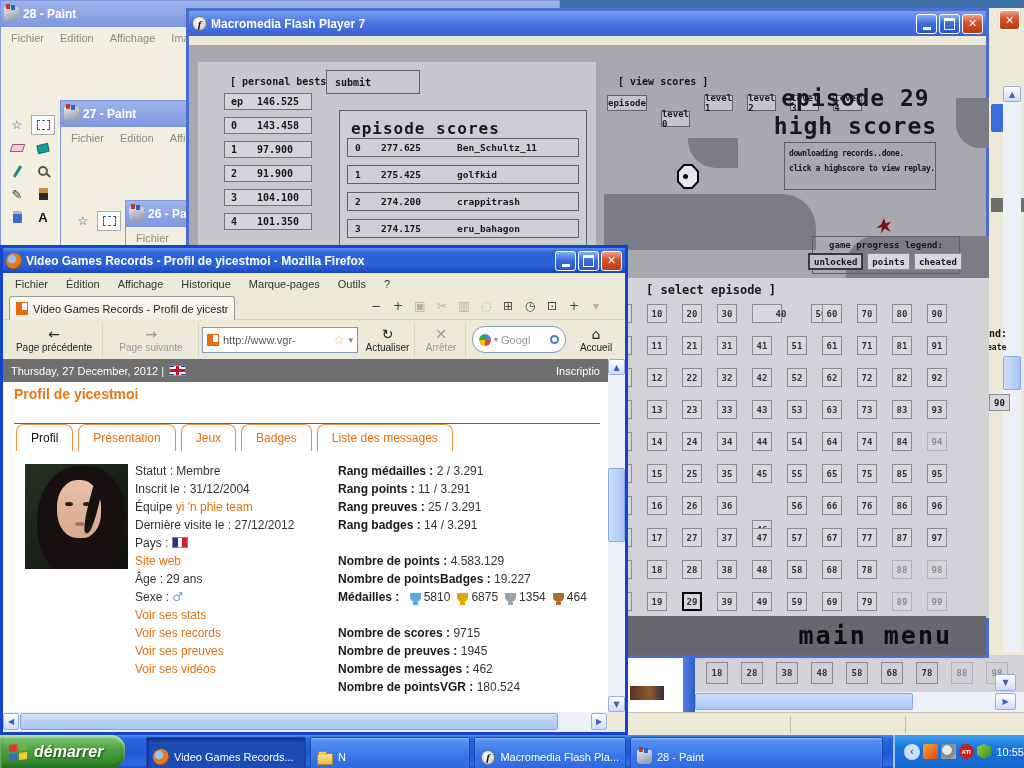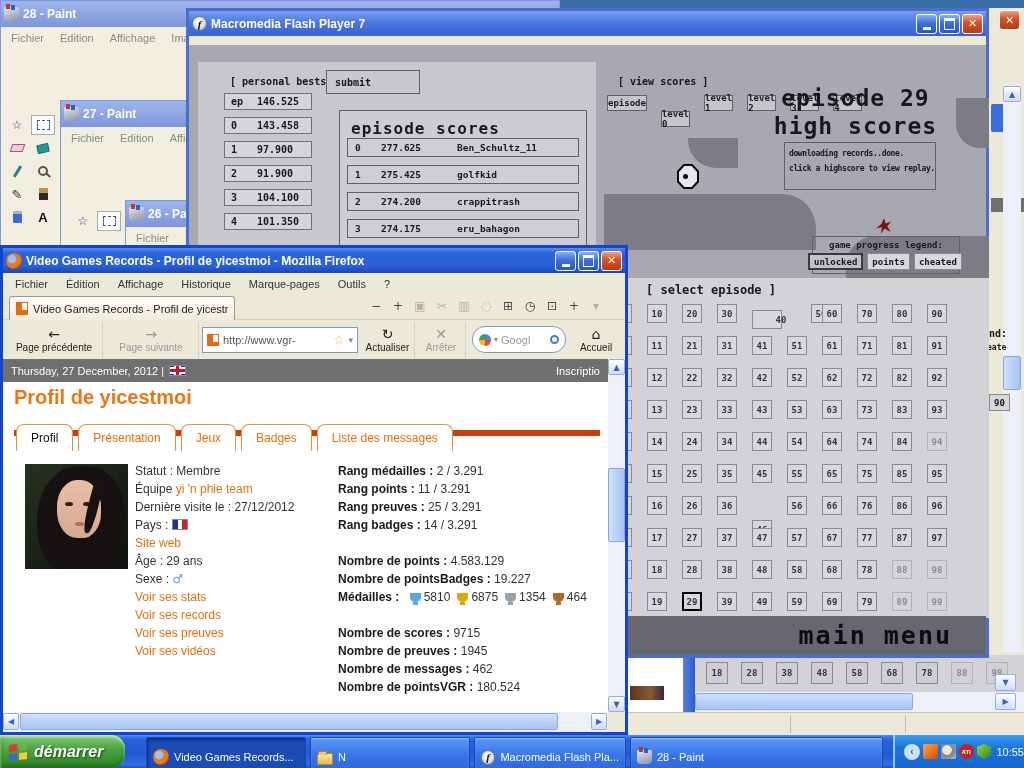--- a/index.html
+++ b/index.html
@@ -319,21 +319,21 @@
       <span class="lbtn lsel">unlocked</span>
       <span class="lbtn">points</span>
       <span class="lbtn">cheated</span>
     </div>
 
   <div id="grid" class="abs" style="left:604px;top:278px;width:385px;height:340px;background:#d3d3d7">
     <div class="abs mono" style="left:42px;top:5px;font-size:12px">[ select episode ]</div>
   <div class="gcell" style="left: 43px; top: 26px;">10</div>
       <div class="gcell" style="left: 78px; top: 26px;">20</div>
       <div class="gcell" style="left: 113px; top: 26px;">30</div>
-      <div class="gcell" style="left: 148px; top: 32px; padding-left: 28px;">40</div>
+      <div class="gcell" style="left: 148px; top: 26px; padding-left: 28px;">40</div>
       <div class="gcell" style="left: 183px; top: 26px; margin-left: 24px;">50</div>
       <div class="gcell" style="left: 218px; top: 26px;">60</div>
       <div class="gcell" style="left: 253px; top: 26px;">70</div>
       <div class="gcell" style="left: 288px; top: 26px;">80</div>
       <div class="gcell" style="left: 323px; top: 26px;">90</div>
       <div class="gcell" style="left: 43px; top: 58px;">11</div>
       <div class="gcell" style="left: 78px; top: 58px;">21</div>
       <div class="gcell" style="left: 113px; top: 58px;">31</div>
       <div class="gcell" style="left: 148px; top: 58px;">41</div>
       <div class="gcell" style="left: 183px; top: 58px;">51</div>
@@ -503,39 +503,40 @@
       </div>
     </div>
   </div>
 
   <div class="abs" style="left:3px;top:359px;width:605px;height:23px;background:#6f6f6f;display:flex;align-items:center;padding:0 8px;color:#fff;font-size:11px;gap:5px;overflow:hidden">
     <span>Thursday, 27 December, 2012 |</span>
     <span class="flag-uk"></span>
     <span style="margin-left:auto">Inscriptio</span>
   </div>
   <div class="abs" style="left:3px;top:382px;width:605px;height:330px;background:#fff;overflow:hidden">
-    <div class="abs" style="left:11px;top:4px;width:586px;color:#e87816;font-size:20px;font-weight:bold;border-bottom:6px solid #c2410c;padding-bottom:21px">Profil de yicestmoi</div>
+    <div class="abs" style="left:11px;top:4px;width:586px;color:#e87816;font-size:14px;font-weight:bold;border-bottom:1px solid #c2410c;padding-bottom:21px">Profil de yicestmoi</div>
     <div id="vgr-tabs" class="abs" style="left:13px;top:42px;display:flex;gap:5px">
         <div class="vtab on">Profil</div>
         <div class="vtab">Présentation</div>
         <div class="vtab">Jeux</div>
         <div class="vtab">Badges</div>
         <div class="vtab">Liste des messages</div>
       </div>
 
     <div class="abs" style="left:22px;top:82px;width:103px;height:105px;background:linear-gradient(135deg,#26321f,#0c120c);overflow:hidden">
       <div class="abs" style="left:12px;top:2px;width:88px;height:112px;background:#161110;border-radius:48% 42% 40% 45%"></div>
       <div class="abs" style="left:32px;top:16px;width:44px;height:58px;background:linear-gradient(180deg,#e8c0a8,#d8a890);border-radius:46% 46% 42% 46%"></div>
       <div class="abs" style="left:40px;top:38px;width:8px;height:4px;background:#2a1d14;border-radius:50%"></div>
       <div class="abs" style="left:58px;top:38px;width:8px;height:4px;background:#2a1d14;border-radius:50%"></div>
       <div class="abs" style="left:50px;top:58px;width:9px;height:4px;background:#b86a5a;border-radius:50%"></div>
       <div class="abs" style="left:64px;top:8px;width:10px;height:62px;background:#171211;border-radius:40%;transform:rotate(14deg)"></div>
     </div>
     <div id="vgr-left" class="abs" style="left:132px;top:82px;width:202px">
         <div class="irow"><span>Statut : </span><span>Membre</span></div>
+        <div class="irow"><span>Inscrit le : </span><span>31/12/2004</span></div>
         <div class="irow"><span>Équipe </span><span class="vgr-link">yi 'n phie team</span></div>
         <div class="irow"><span>Dernière visite le : </span><span>27/12/2012</span></div>
         <div class="irow"><span>Pays : </span><span class="flag-fr"></span></div>
         <div class="irow"><span class="vgr-link">Site web</span></div>
         <div class="irow"><span>Âge : </span><span>29 ans</span></div>
         <div class="irow"><span>Sexe : </span><span class="glyph" style="color: rgb(106, 154, 232); font-weight: bold;">♂</span></div>
         <div class="irow"><span class="vgr-link">Voir ses stats</span></div>
         <div class="irow"><span class="vgr-link">Voir ses records</span></div>
         <div class="irow"><span class="vgr-link">Voir ses preuves</span></div>
         <div class="irow"><span class="vgr-link">Voir ses vidéos</span></div>

